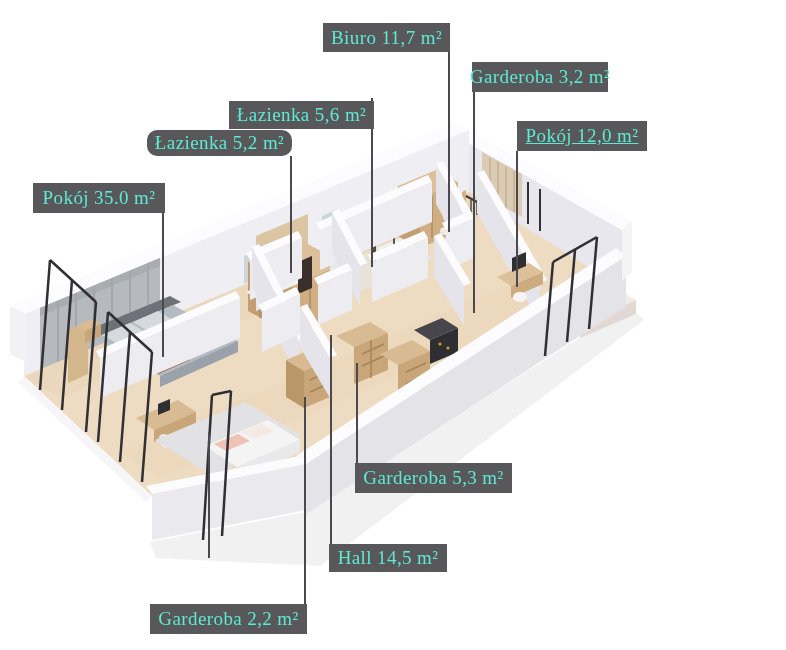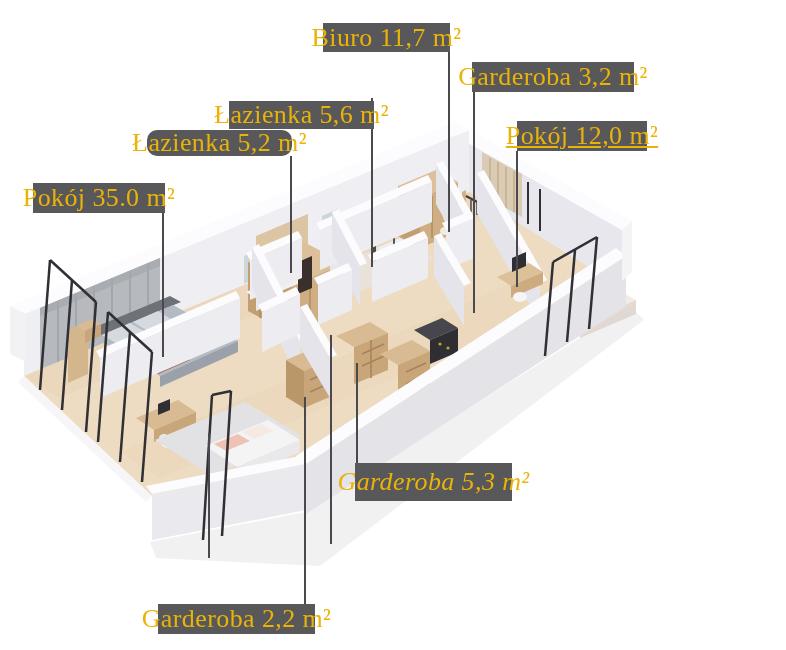--- a/index.html
+++ b/index.html
@@ -8,36 +8,36 @@
     width:786px;height:650px;
     background:#ffffff;
     overflow:hidden;
     font-family:"Liberation Serif","DejaVu Serif",serif;
   }
   #plan-svg{position:absolute;left:0;top:0;width:786px;height:650px;}
   .room-label{
     position:absolute;
     display:flex;align-items:center;justify-content:center;
     background:#58585b;
-    color:#eab308;
-    font-size:26px;
+    color:#5eead4;
+    font-size:19px;
     letter-spacing:.4px;
     white-space:nowrap;
     z-index:5;
   }
   .lbl-biuro     {left:323px;top:23px; width:127px;height:29px;}
   .lbl-laz56     {left:229px;top:70px; width:145px;height:28px;margin-top:31px;}
-  .lbl-gard32    {left:472px;top:62px; width:162px;height:30px;font-family:Liberation Serif, serif;}
+  .lbl-gard32    {left:472px;top:62px; width:136px;height:30px;font-family:Liberation Serif, serif;}
   .lbl-pokoj12   {left:517px;top:121px;width:130px;height:30px;text-decoration:underline;}
   .lbl-laz52     {left:147px;top:130px;width:145px;height:26px;border-radius:10px;}
   .lbl-pokoj208  {left:33px; top:183px;width:132px;height:30px;}
-  .lbl-gard53    {left:355px;top:463px;width:157px;height:38px;font-style:italic;}
+  .lbl-gard53    {left:355px;top:463px;width:157px;height:30px;}
   .lbl-hall      {left:329px;top:544px;width:118px;height:28px;}
   .lbl-pokoj140  {left:75px; top:558px;width:135px;height:29px;}
-  .lbl-gard22    {left:158px;top:604px;width:157px;height:30px;}
+  .lbl-gard22    {left:150px;top:604px;width:157px;height:30px;}
 </style>
 </head>
 <body>
 
 <div id="stage">
 
 <svg id="plan-svg" viewBox="0 0 786 650">
 
   <g>
 
@@ -314,15 +314,16 @@
   </g>
 </svg>
 
   <div class="room-label lbl-biuro">Biuro 11,7 m²</div>
   <div class="room-label lbl-laz56">Łazienka 5,6 m²</div>
   <div class="room-label lbl-gard32">Garderoba 3,2 m²</div>
   <div class="room-label lbl-pokoj12">Pokój 12,0 m²</div>
   <div class="room-label lbl-laz52">Łazienka 5,2 m²</div>
   <div class="room-label lbl-pokoj208">Pokój 35.0 m²</div>
   <div class="room-label lbl-gard53">Garderoba 5,3 m²</div>
+  <div class="room-label lbl-hall">Hall 14,5 m²</div>
   <div class="room-label lbl-gard22">Garderoba 2,2 m²</div>
 
 </div>
 
 </body></html>

